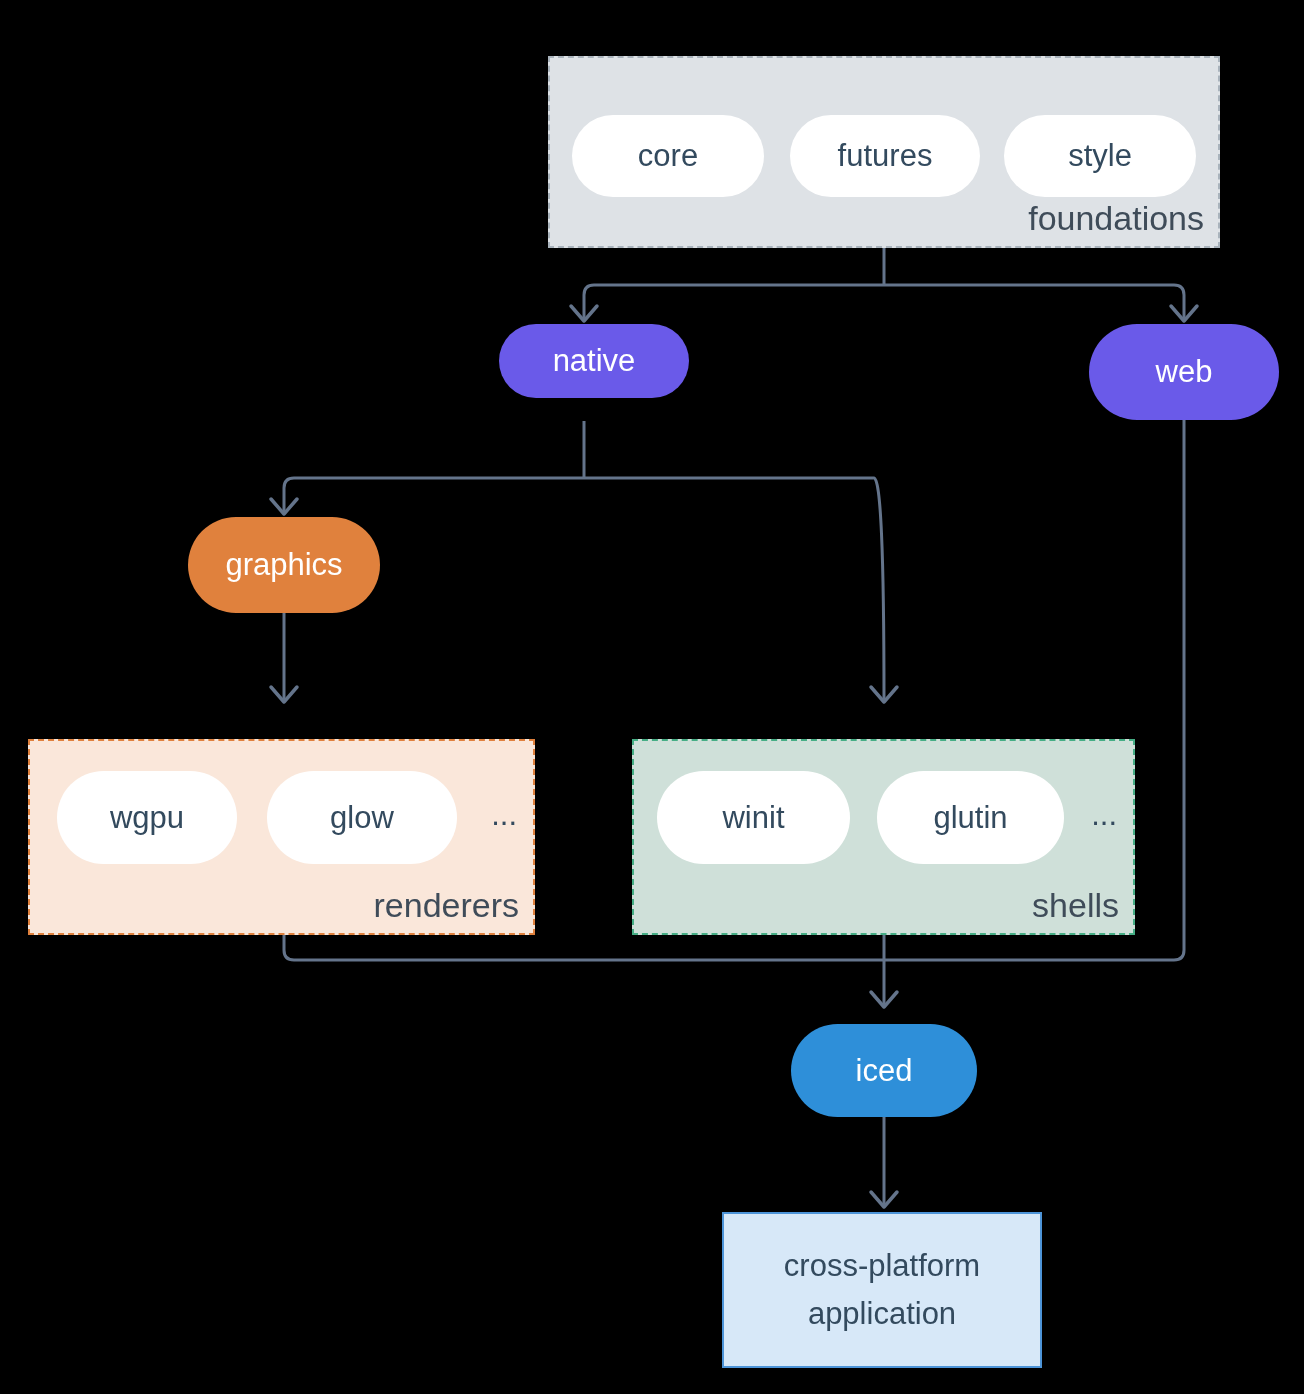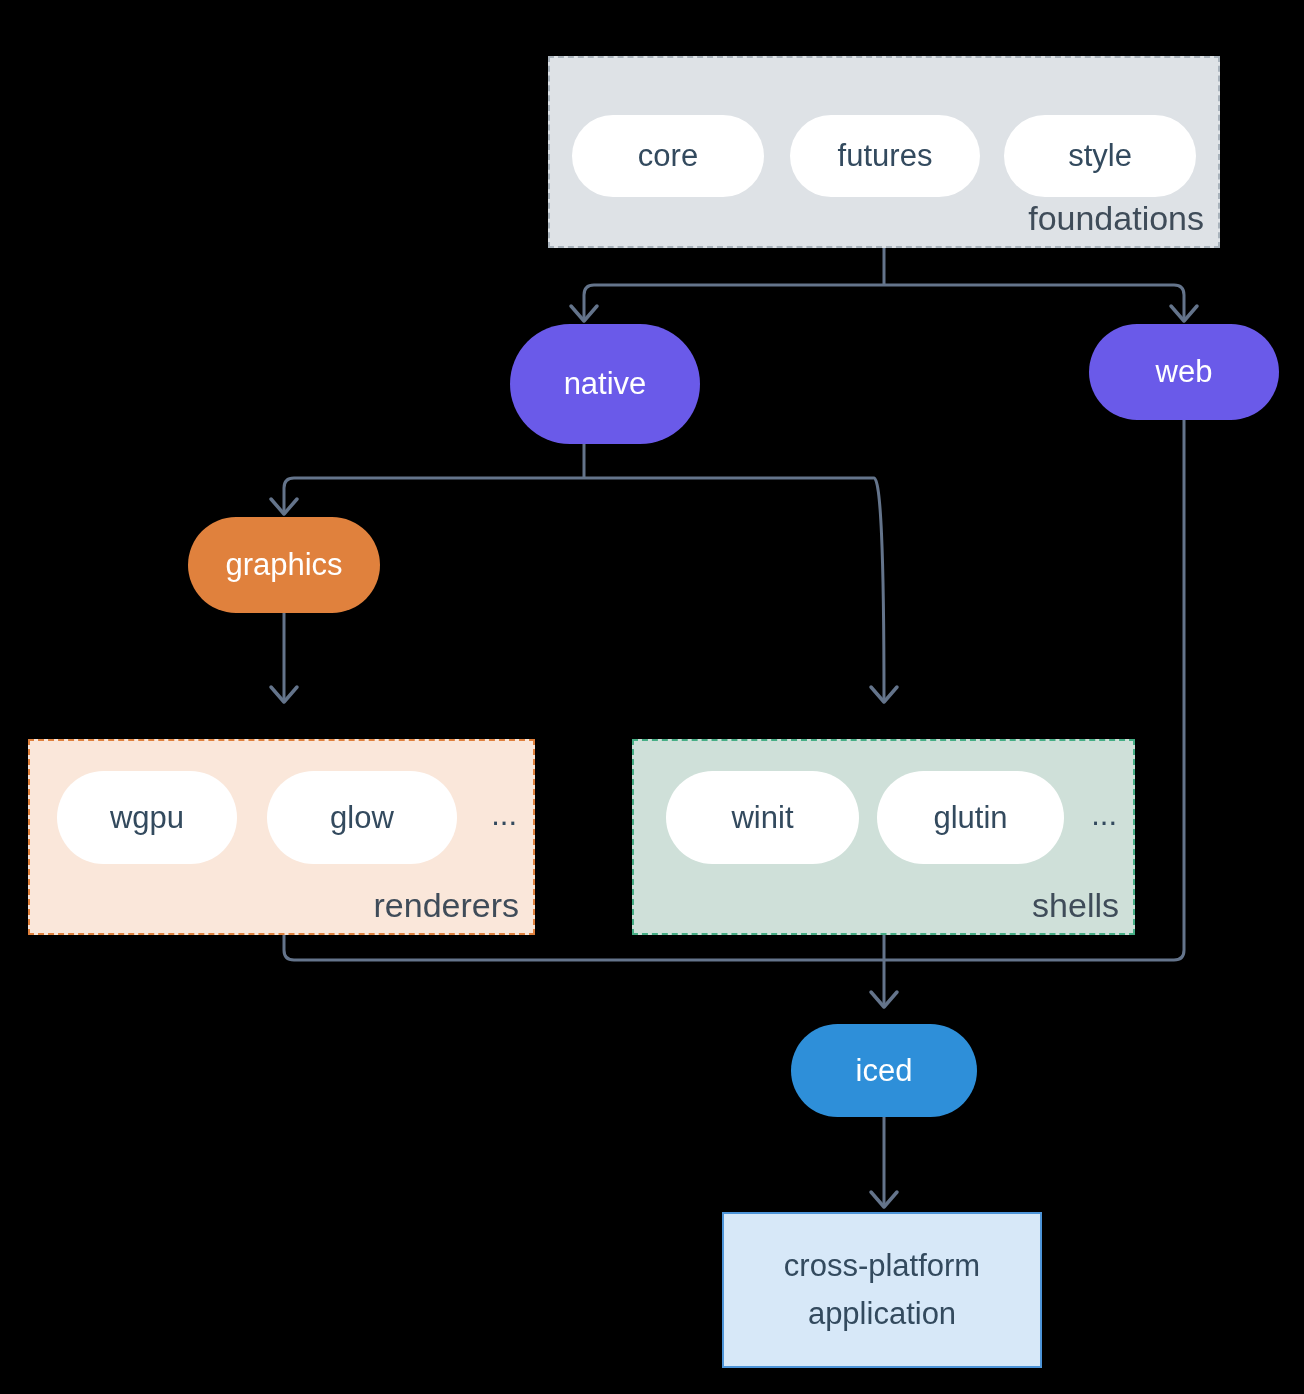--- a/index.html
+++ b/index.html
@@ -44,21 +44,21 @@
 
   .pill{
     position:absolute;display:flex;align-items:center;justify-content:center;
     border-radius:60px;font-size:31px;
   }
   .pill-white{background:var(--pill_bg);color:var(--pill_text);}
   .pill-purple{background:var(--purple);color:#ffffff;}
   .pill-orange{background:var(--orange);color:#ffffff;}
   .pill-blue{background:var(--iced_blue);color:#ffffff;}
 
-  .node-native{left:510px;top:324px;width:190px;height:120px;}
+  .node-native{left:499px;top:324px;width:190px;height:74px;}
   .node-web{left:1089px;top:324px;width:190px;height:96px;}
   .node-graphics{left:188px;top:517px;width:192px;height:96px;}
   .node-iced{left:791px;top:1024px;width:186px;height:93px;}
 
   .ellipsis{
     position:absolute;right:16px;top:56px;
     font-size:31px;color:var(--pill_text);
   }
 
   .app-box{
@@ -128,21 +128,21 @@
       <span>glow</span>
     </div>
     <div class="pill pill-white" style="left:27px;top:30px;width:180px;height:93px;">
       <span>wgpu</span>
     </div>
     <div class="ellipsis">...</div>
     <div class="group-label">renderers</div>
   </div>
 
   <div class="group group-shells">
-    <div class="pill pill-white" style="left:32px;top:30px;width:193px;height:93px;">
+    <div class="pill pill-white" style="left:23px;top:30px;width:193px;height:93px;">
       <span>winit</span>
     </div>
     <div class="pill pill-white" style="left:243px;top:30px;width:187px;height:93px;">
       <span>glutin</span>
     </div>
     <div class="ellipsis">...</div>
     <div class="group-label">shells</div>
   </div>
 
   <div class="pill pill-blue node-iced">

